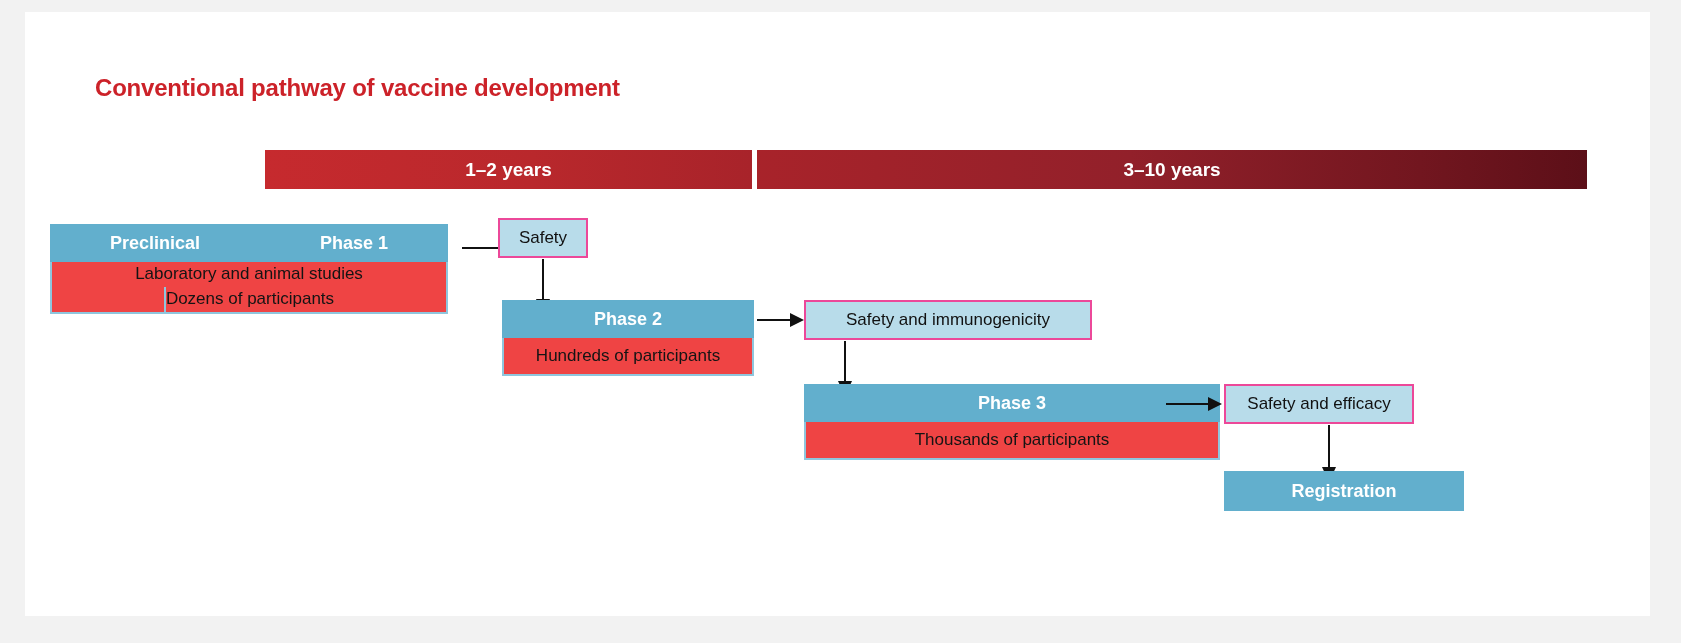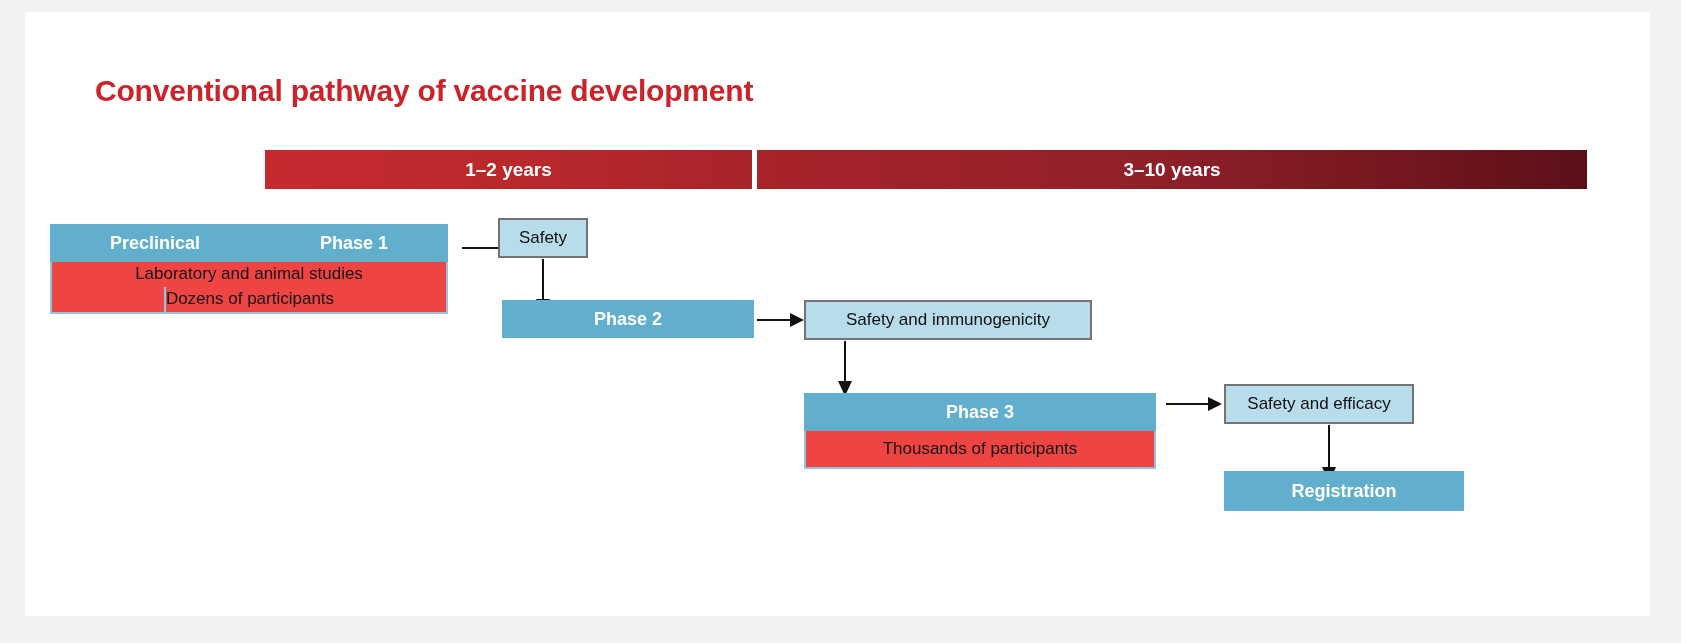--- a/index.html
+++ b/index.html
@@ -13,21 +13,21 @@
     position: absolute;
     left: 25px; top: 12px;
     width: 1625px; height: 604px;
     background: #ffffff;
   }
 
   
   #title {
     position: absolute;
     left: 70px; top: 62px;
-    font-size: 30px;
+    font-size: 24px;
     font-weight: bold;
     color: #cc2229;
     letter-spacing: -0.2px;
     white-space: nowrap;
   }
 
   
   .tl-seg {
     position: absolute;
     height: 39px;
@@ -98,21 +98,21 @@
     font-size: 18px;
     font-weight: bold;
     display: flex; align-items: center; justify-content: center;
     white-space: nowrap;
   }
 
   
   .outcome-box {
     position: absolute;
     background: #b8dcea;
-    border: 2px solid #737373;
+    border: 2px solid #ec4899;
     color: #111111;
     font-size: 17px;
     display: flex; align-items: center; justify-content: center;
     white-space: nowrap;
   }
 
   
   .arrow { position: absolute; }
   .arrow svg { display: block; overflow: visible; }
 </style>
@@ -150,39 +150,40 @@
 
   <div class="arrow" style="left:510px; top:247px;">
     <svg width="16" height="56" viewBox="0 0 16 56">
       <line x1="8" y1="0" x2="8" y2="40" stroke="#111111" stroke-width="2"></line>
       <polygon points="1,40 15,40 8,55" fill="#111111"></polygon>
     </svg>
   </div>
 
   <div class="phase-box" style="left:477px; top:288px; width:252px;">
     <div class="phase-head" style="height:38px;">Phase 2</div>
+    <div class="phase-body" style="height:38px;">Hundreds of participants</div>
   </div>
 
   <div class="arrow" style="left:732px; top:300px;">
     <svg width="48" height="16" viewBox="0 0 48 16">
       <line x1="0" y1="8" x2="33" y2="8" stroke="#111111" stroke-width="2"></line>
       <polygon points="33,1 47,8 33,15" fill="#111111"></polygon>
     </svg>
   </div>
 
   <div class="outcome-box" style="left:779px; top:288px; width:288px; height:40px;">Safety and immunogenicity</div>
 
   <div class="arrow" style="left:812px; top:329px;">
     <svg width="16" height="56" viewBox="0 0 16 56">
       <line x1="8" y1="0" x2="8" y2="40" stroke="#111111" stroke-width="2"></line>
       <polygon points="1,40 15,40 8,55" fill="#111111"></polygon>
     </svg>
   </div>
 
-  <div class="phase-box" style="left:779px; top:372px; width:352px;margin-top:9px;">
+  <div class="phase-box" style="left:779px; top:372px; width:416px;">
     <div class="phase-head" style="height:38px;">Phase 3</div>
     <div class="phase-body" style="height:38px;">Thousands of participants</div>
   </div>
 
   <div class="arrow" style="left:1141px; top:384px;">
     <svg width="57" height="16" viewBox="0 0 57 16">
       <line x1="0" y1="8" x2="42" y2="8" stroke="#111111" stroke-width="2"></line>
       <polygon points="42,1 56,8 42,15" fill="#111111"></polygon>
     </svg>
   </div>

